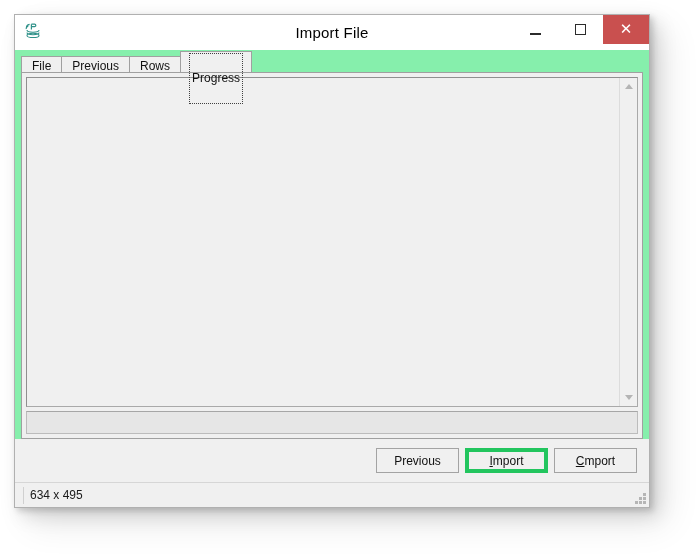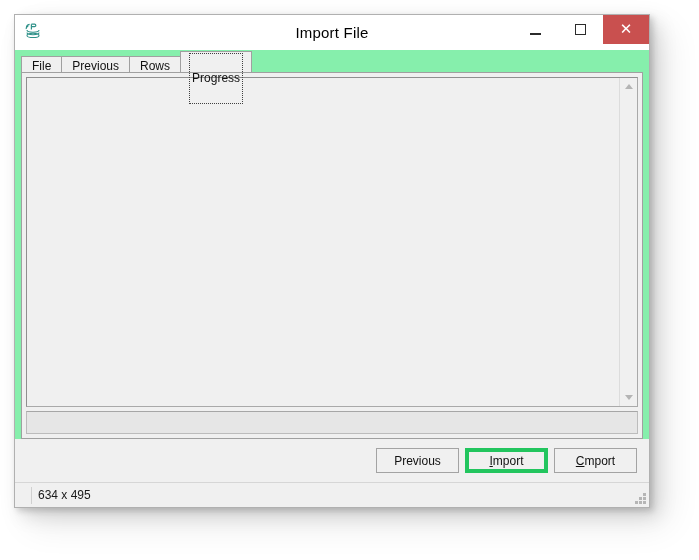--- a/index.html
+++ b/index.html
@@ -279,21 +279,21 @@
   .statusbar {
     height: 24px;
     flex: 0 0 auto;
     background: #f0f0f0;
     border-top: 1px solid #d6d6d6;
     position: relative;
     display: flex;
     align-items: center;
   }
   .status-cell {
-    margin-left: 16px;
+    margin-left: 8px;
     font-size: 12px;
     color: #1a1a1a;
     border-left: 1px solid #d0d0d0;
     padding-left: 6px;
     height: 17px;
     line-height: 17px;
     min-width: 120px;
   }
   .grip {
     position: absolute;

